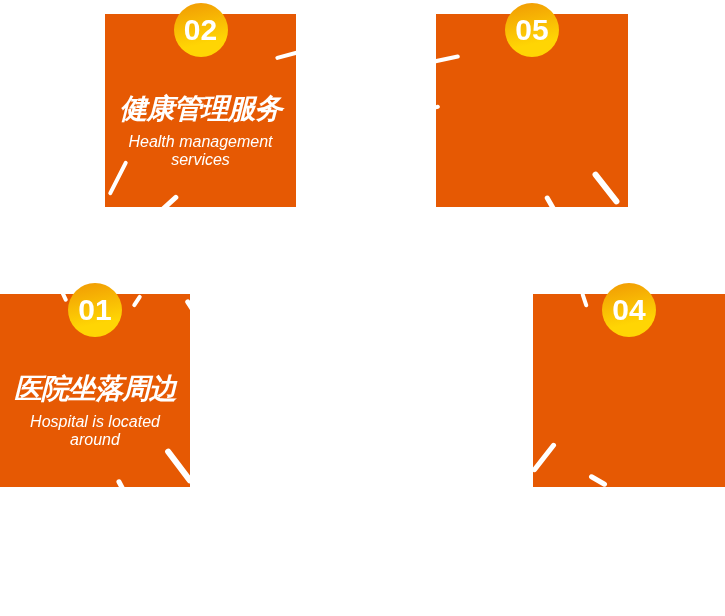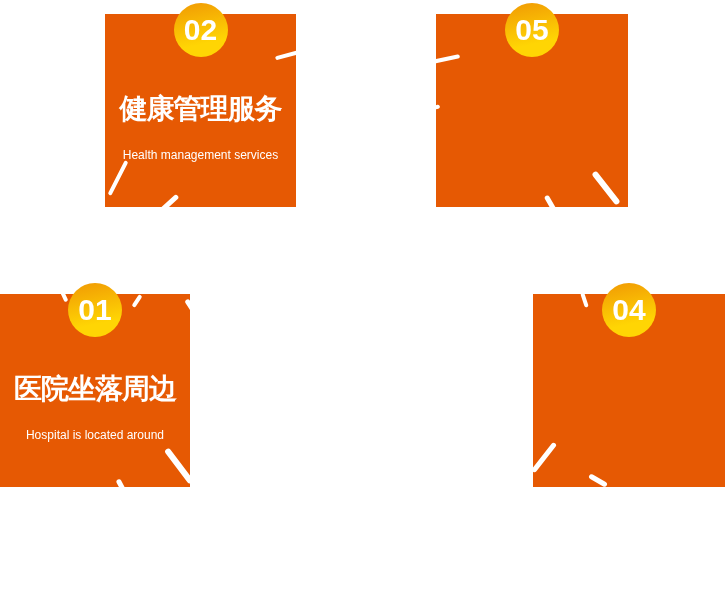--- a/index.html
+++ b/index.html
@@ -49,31 +49,32 @@
     font-size:30px;
     font-weight:bold;
     letter-spacing:0px;
   }
   .content{
     position:absolute;
     left:0;top:80px;width:100%;
     text-align:center;
     color:var(--text-white);
     z-index:2;
+    font-style:italic;
   }
   .title{
     font-size:28px;
     font-weight:bold;
     letter-spacing:-1px;
     line-height:1.1;
     white-space:nowrap;
   }
   .subtitle{
-    margin:24px auto 0;
-    font-size:12px;
+    margin:8px auto 0;
+    font-size:16px;
     font-weight:500;
     line-height:1.12;
     max-width:165px;
   }
   
   .pos-01{left:0px;  top:294px;width:190px;height:193px;}
   .pos-02{left:105px;top:14px; width:191px;height:193px;}
   .pos-03{left:436px;top:14px; width:192px;height:193px;}
   .pos-04{left:533px;top:294px;width:192px;height:193px;}
 </style>

